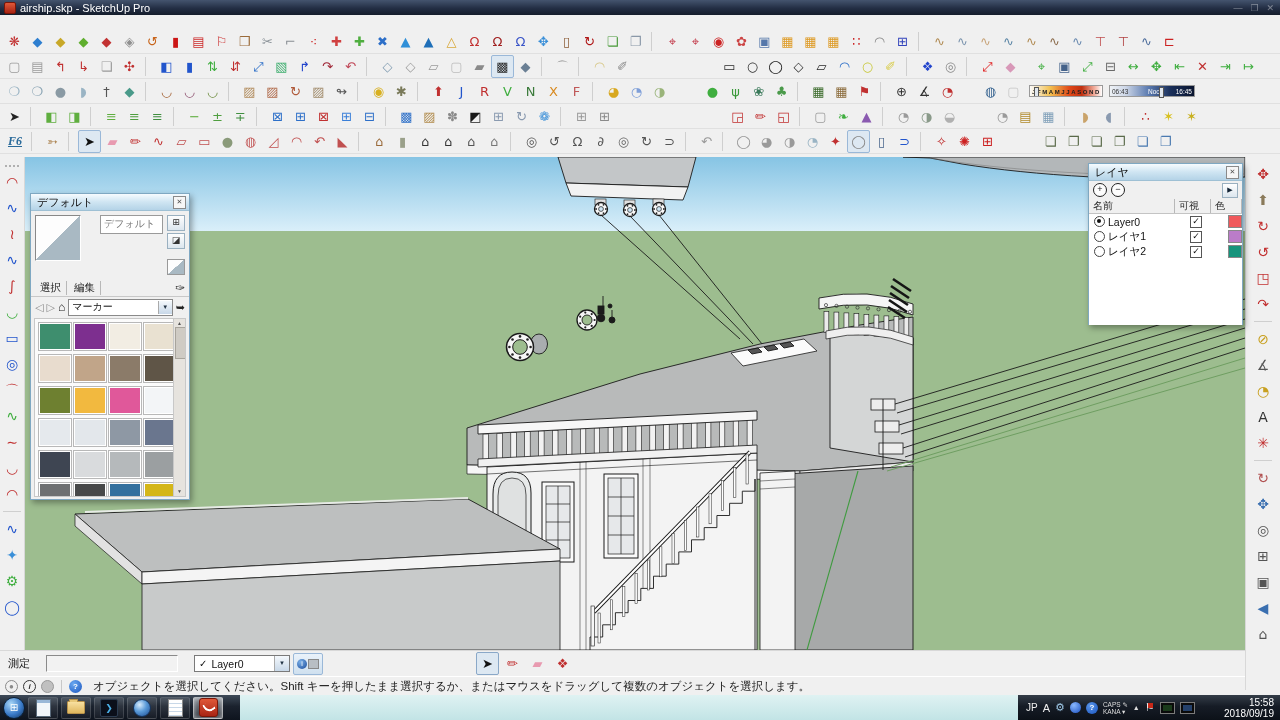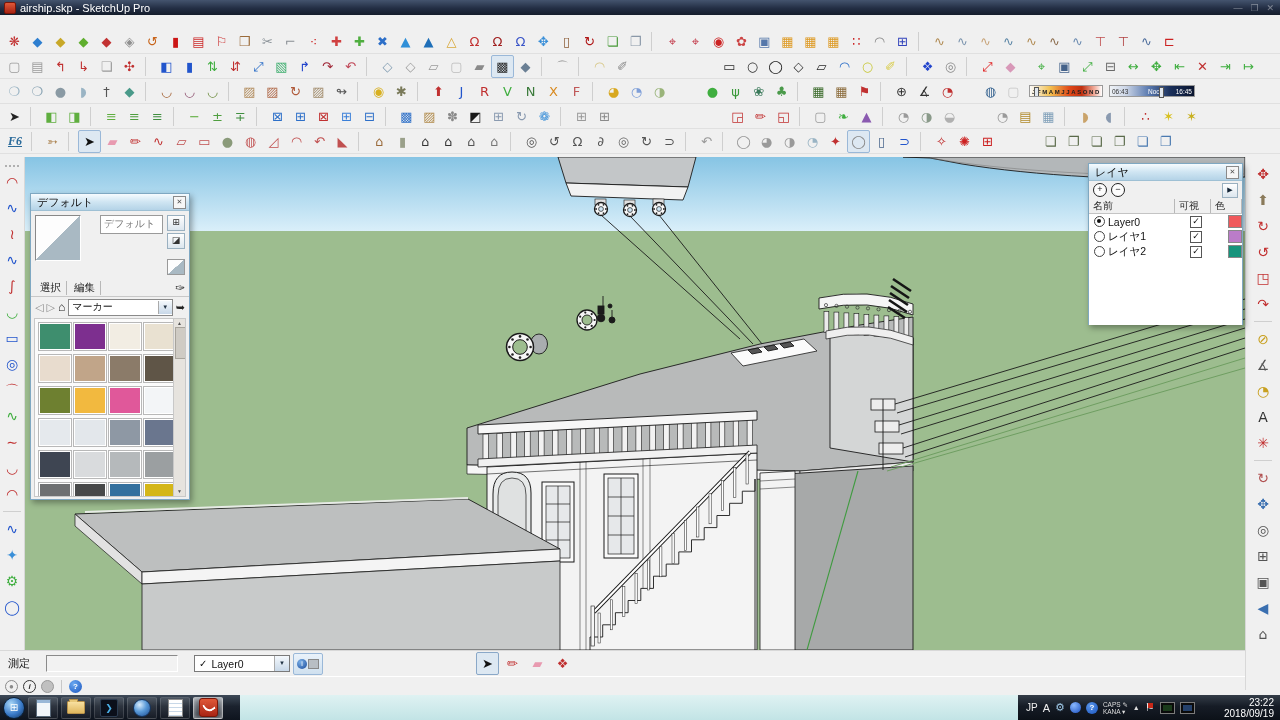--- a/index.html
+++ b/index.html
@@ -891,20 +891,21 @@
       <span class="ct-icon" style="color: rgb(232, 154, 176);">▰</span>
       <span class="ct-icon" style="color: rgb(192, 48, 48);">❖</span>
     </div>
 
   <div id="statusbar">
     <span class="sb-circle sb-1">●</span>
     <span class="sb-circle sb-2">i</span>
     <span class="sb-circle sb-3"></span>
     <span class="sb-sep"></span>
     <span class="sb-circle sb-4">?</span>
+    <span id="status-msg">オブジェクトを選択してください。Shift キーを押したまま選択するか、またはマウスをドラッグして複数のオブジェクトを選択します。</span>
   </div>
 
   <div id="taskbar">
     <div id="tb-left">
         <div class="ic-start">⊞</div>
         <div class="app-btn">
           <span class="ic-calc"></span>
         </div>
         <div class="app-btn">
           <span class="ic-folder"></span>
@@ -933,18 +934,18 @@
       </span>
       <span class="tray-up">▲</span>
       <span class="tray-flag">⚑</span>
       <span class="ic-mon">
           <span class="scr" style="background:#1a3a1a"></span>
         </span>
       <span class="ic-mon">
           <span class="scr" style="background:#24406a"></span>
         </span>
       <span class="tray-clock">
-        <span>23:22</span><br><span>2018/09/19</span>
+        <span>15:58</span><br><span>2018/09/19</span>
       </span>
     </div>
   </div>
 
 </div>
 
 </body></html>

